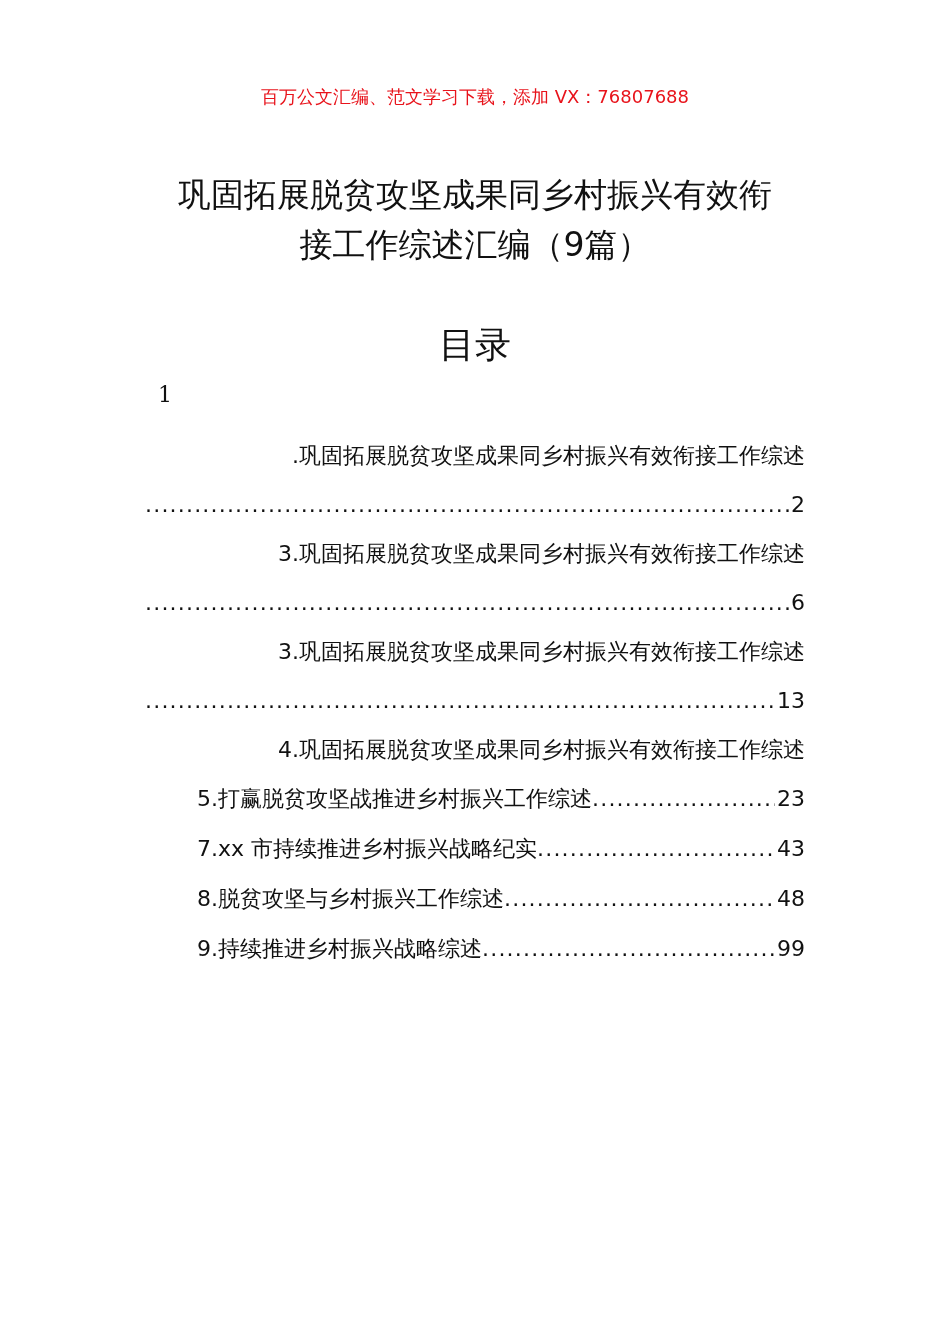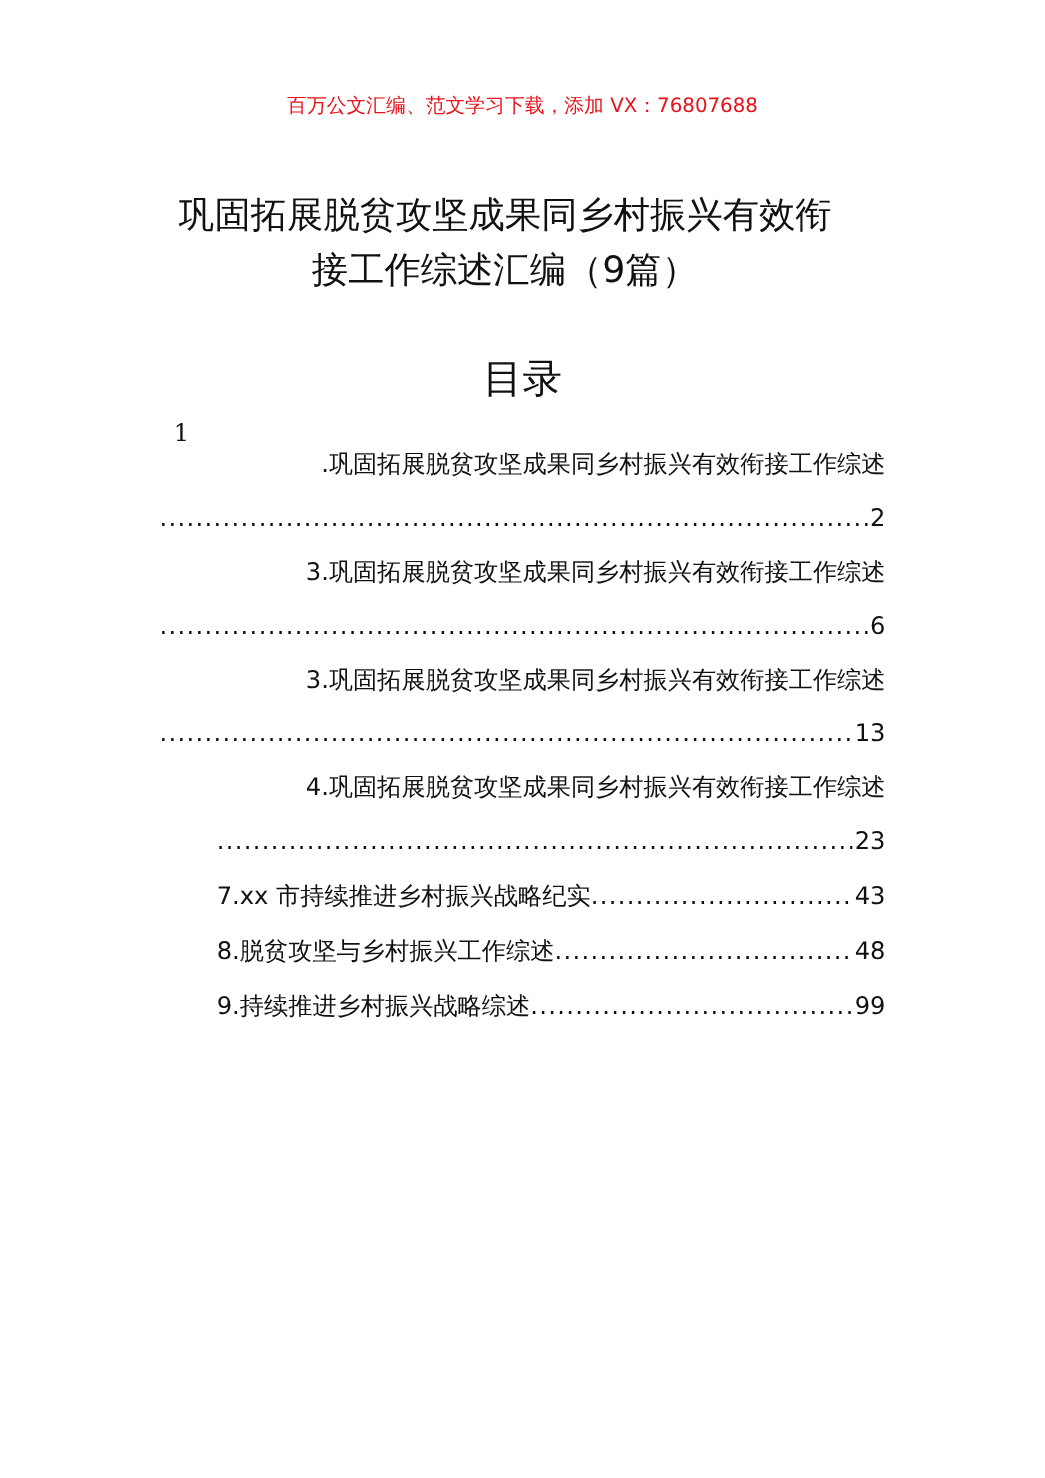--- a/index.html
+++ b/index.html
@@ -29,21 +29,21 @@
       width: 950px;
       text-align: center;
       font-size: 18px;
       line-height: 26px;
       color: #e8131b;
       letter-spacing: 0px;
     }
     .doc-title {
       position: absolute;
       top: 170px;
-      left: 104px;
+      left: 120px;
       width: 710px;
       text-align: center;
       font-size: 33px;
       line-height: 50px;
       color: #111111;
     }
     .toc-heading {
       position: absolute;
       top: 322px;
       left: 0;
@@ -116,21 +116,21 @@
 
   <div class="doc-title">
     <div>巩固拓展脱贫攻坚成果同乡村振兴有效衔</div>
     <div>接工作综述汇编（9篇）</div>
   </div>
 
   <div class="toc-heading">目录</div>
 
   <div class="stray-number">1</div>
 
-  <div class="toc" style="top:399px;">
+  <div class="toc" style="top:432px;">
 
     <div class="toc-entry-wrap">
       <div class="line1">.巩固拓展脱贫攻坚成果同乡村振兴有效衔接工作综述</div>
       <div class="line2">
         <span class="leader"></span>
         <span class="page-num">2</span>
       </div>
     </div>
 
     <div class="toc-entry-wrap">
@@ -147,20 +147,21 @@
         <span class="leader"></span>
         <span class="page-num">13</span>
       </div>
     </div>
 
     <div class="toc-entry-wrap">
       <div class="line1">4.巩固拓展脱贫攻坚成果同乡村振兴有效衔接工作综述</div>
     </div>
 
     <div class="toc-entry-single">
+      <span class="label">5.打赢脱贫攻坚战推进乡村振兴工作综述</span>
       <span class="leader"></span>
       <span class="page-num">23</span>
     </div>
 
 
     <div class="toc-entry-single">
       <span class="label">7.xx 市持续推进乡村振兴战略纪实</span>
       <span class="leader"></span>
       <span class="page-num">43</span>
     </div>

